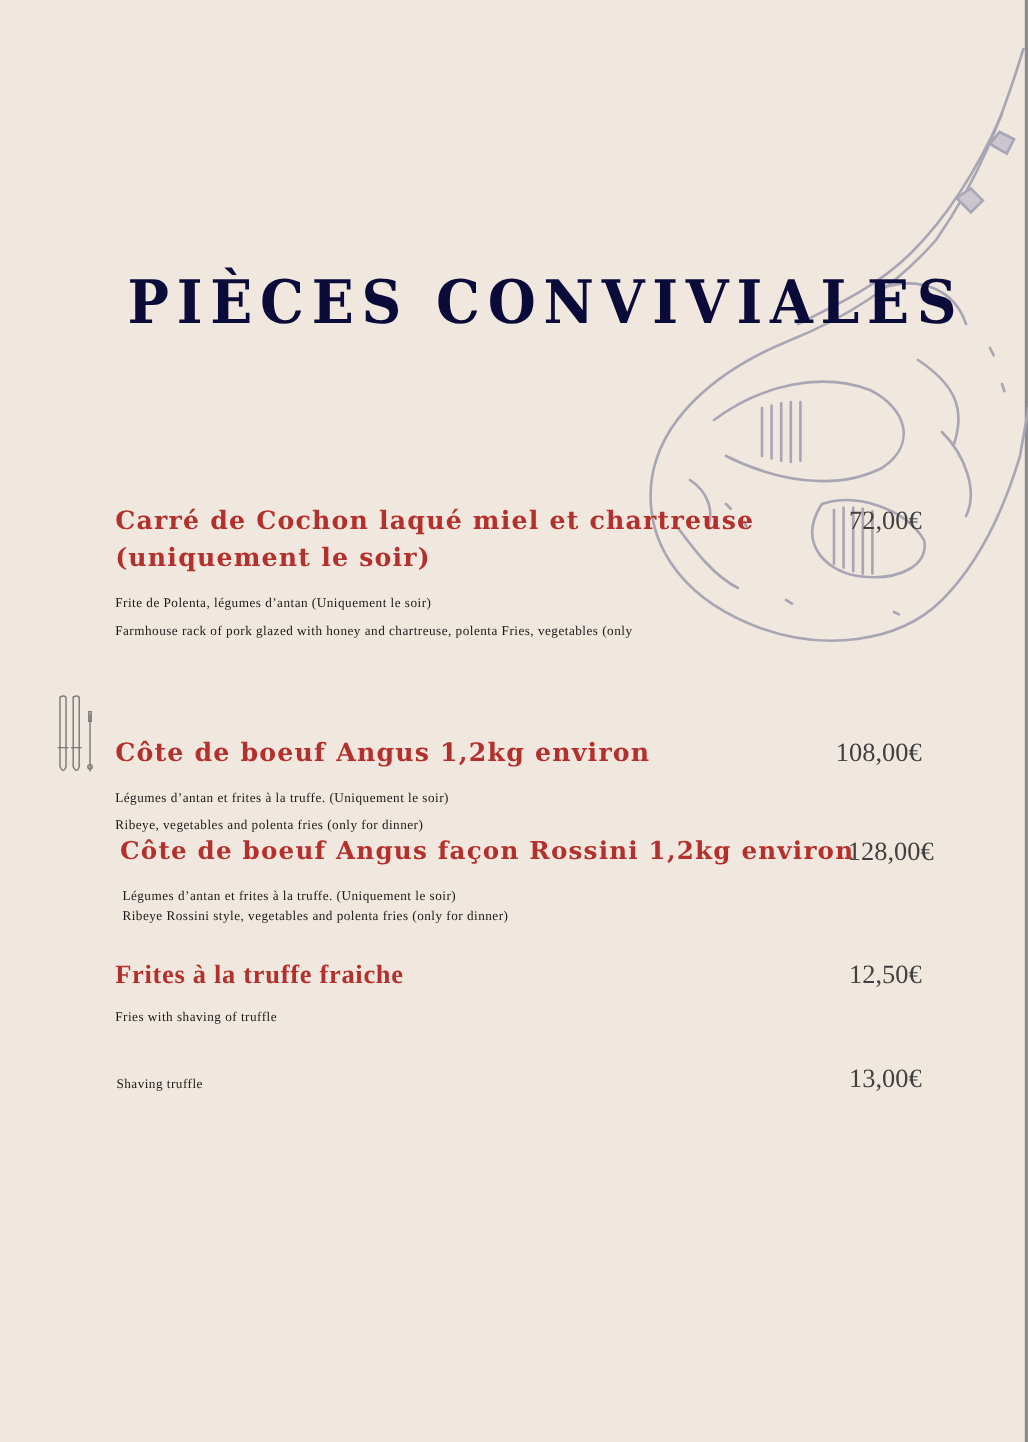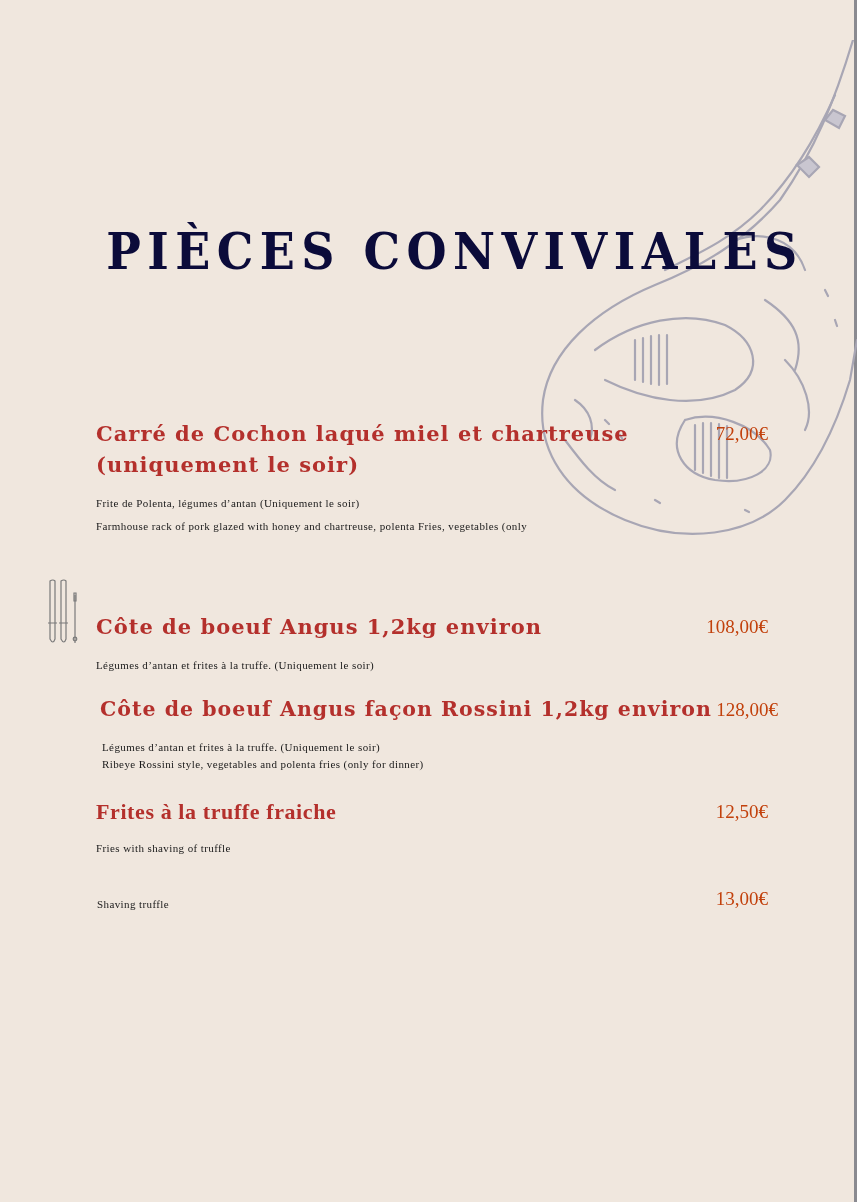--- a/index.html
+++ b/index.html
@@ -12,21 +12,21 @@
   .meat { position: absolute; left: 535px; top: 40px; width: 322px; height: 510px; }
   .title {
     position: absolute; left: 0; width: 910px; top: 222px; text-align: center;
     font-family: "DejaVu Serif", serif; font-weight: bold;
     font-size: 50px; letter-spacing: 7px; color: #0b0b3a;
     transform: scaleX(0.92); transform-origin: 455px 0;
   }
   .item { position: absolute; left: 96px; width: 672px; }
   .name { color: #b4302c; font-weight: bold; font-size: 21px; letter-spacing: 1px; line-height: 31px; font-family: "DejaVu Serif", serif; }
   .name.light { font-weight: bold; font-family: "Liberation Serif", serif; font-size: 22px; letter-spacing: 0.6px; }
-  .price { position: absolute; right: 0; top: 0; color: #c2410c; font-size: 19px; line-height: 31px; font-family: "Liberation Serif", serif; }
+  .price { position: absolute; right: 0; top: 0; color: #404040; font-size: 22px; line-height: 31px; font-family: "Liberation Serif", serif; }
   .desc { color: #1a1a1a; font-size: 11px; letter-spacing: 0.4px; line-height: 23px; }
   .desc.tight { line-height: 17px; }
   .ski { position: absolute; left: 46px; top: 579px; width: 36px; height: 70px; }
 </style>
 </head>
 <body>
 
 <div class="edge"></div>
 
 <svg class="meat" viewBox="0 0 322 510" fill="none" stroke="#a8a6b4" stroke-width="2.2" stroke-linecap="round">
@@ -61,20 +61,21 @@
   <line x1="29" y1="16" x2="29" y2="64"></line>
   <circle cx="29" cy="60" r="1.8"></circle>
   <path d="M28 14 L30 14 L30 22 L28 22 Z"></path>
 </svg>
 
 <div class="item" style="top:576px;margin-top:35px;">
   <div class="name">Côte de boeuf Angus 1,2kg environ</div>
   <div class="price">108,00€</div>
   <div style="height:12px"></div>
   <div class="desc">Légumes d’antan et frites à la truffe. (Uniquement le soir)</div>
+  <div class="desc">Ribeye, vegetables and polenta fries (only for dinner)</div>
 </div>
 
 <div class="item" style="top:694px; left:100px; width:678px;">
   <div class="name" style="font-size:20.5px;">Côte de boeuf  Angus façon Rossini 1,2kg environ</div>
   <div class="price">128,00€</div>
   <div style="height:14px"></div>
   <div class="desc tight" style="padding-left:2px;">Légumes d’antan et frites à la truffe. (Uniquement le soir)</div>
   <div class="desc tight" style="padding-left:2px;">Ribeye Rossini style, vegetables and polenta fries (only for dinner)</div>
 </div>
 

